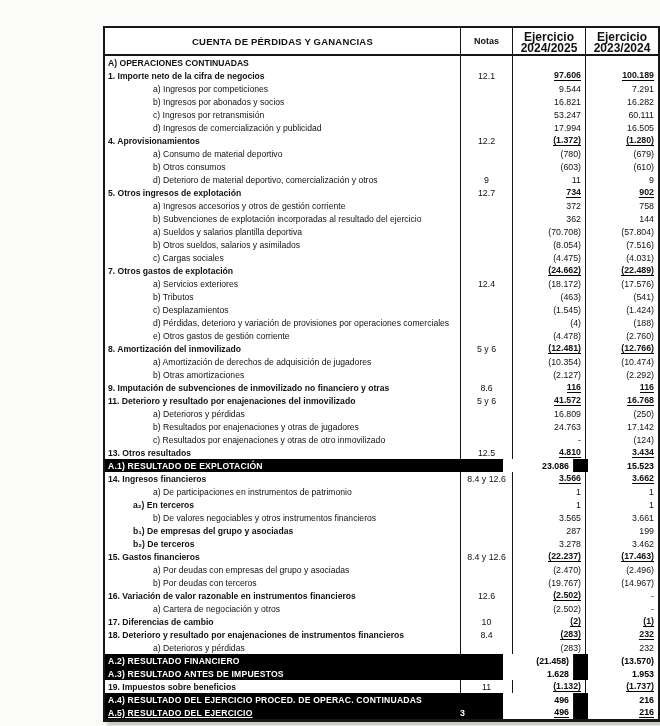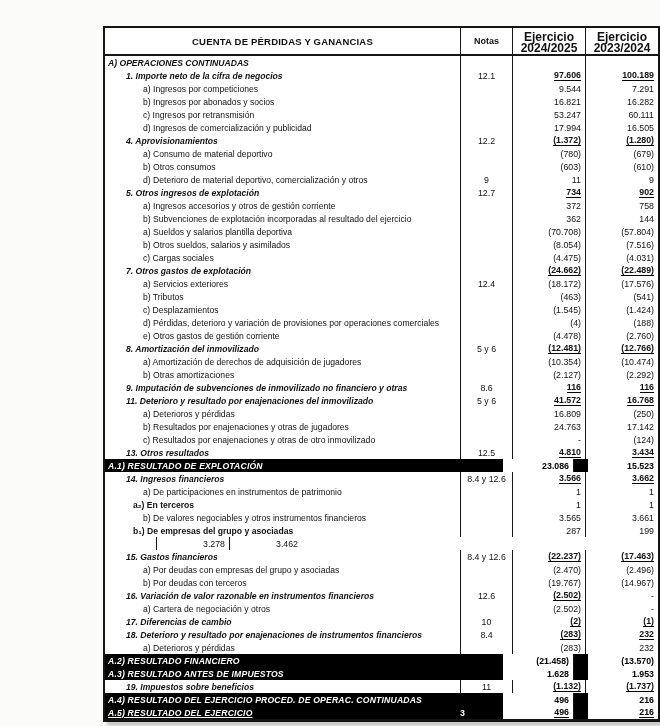--- a/index.html
+++ b/index.html
@@ -36,24 +36,24 @@
     border-right:1px solid #161616;
   }
   .h-year.last { width:72px; border-right:none; }
   
   .row { display:flex; height:13px; align-items:stretch; font-size:8.8px; }
   .c-label {
     flex:1; display:flex; align-items:center;
     font-size:8.6px; white-space:nowrap; overflow:hidden;
     border-right:1px solid #161616;
   }
-  .c-label.b { font-weight:700;font-style:italic; }
+  .c-label.b { font-weight:700; }
   .ind0 { padding-left:3px; }
-  .ind1 { padding-left:21px; }
-  .ind2 { padding-left:38px; }
+  .ind1 { padding-left:3px; }
+  .ind2 { padding-left:48px; }
   .ind3 { padding-left:28px;font-weight:bold; }
   .c-note {
     width:52px; display:flex; align-items:center; justify-content:center;
     border-right:1px solid #161616; font-size:8.8px;
   }
   .c-val {
     width:73px; display:flex; align-items:center; justify-content:flex-end;
     padding-right:4px; border-right:1px solid #161616;
     font-size:8.8px;
   }
@@ -517,20 +517,23 @@
         </div>
         <div class="c-note"></div>
         <div class="c-val">
           <span>287</span>
         </div>
         <div class="c-val last">
           <span>199</span>
         </div>
       </div>
       <div class="row">
+        <div class="c-label ind3">
+          <span>b₂) De terceros</span>
+        </div>
         <div class="c-note"></div>
         <div class="c-val">
           <span>3.278</span>
         </div>
         <div class="c-val last">
           <span>3.462</span>
         </div>
       </div>
       <div class="row">
         <div class="c-label ind1 b">

